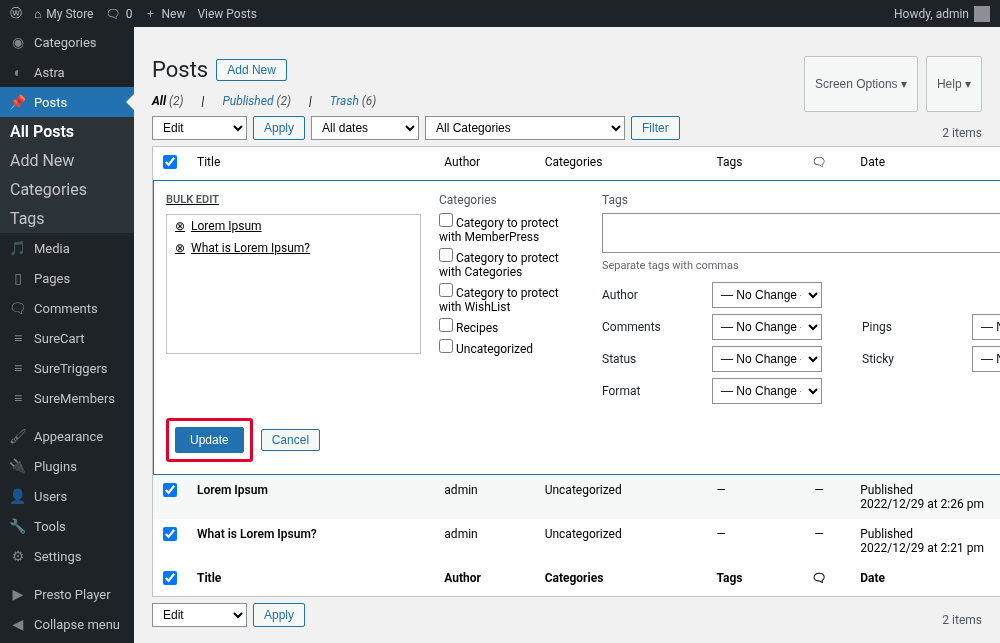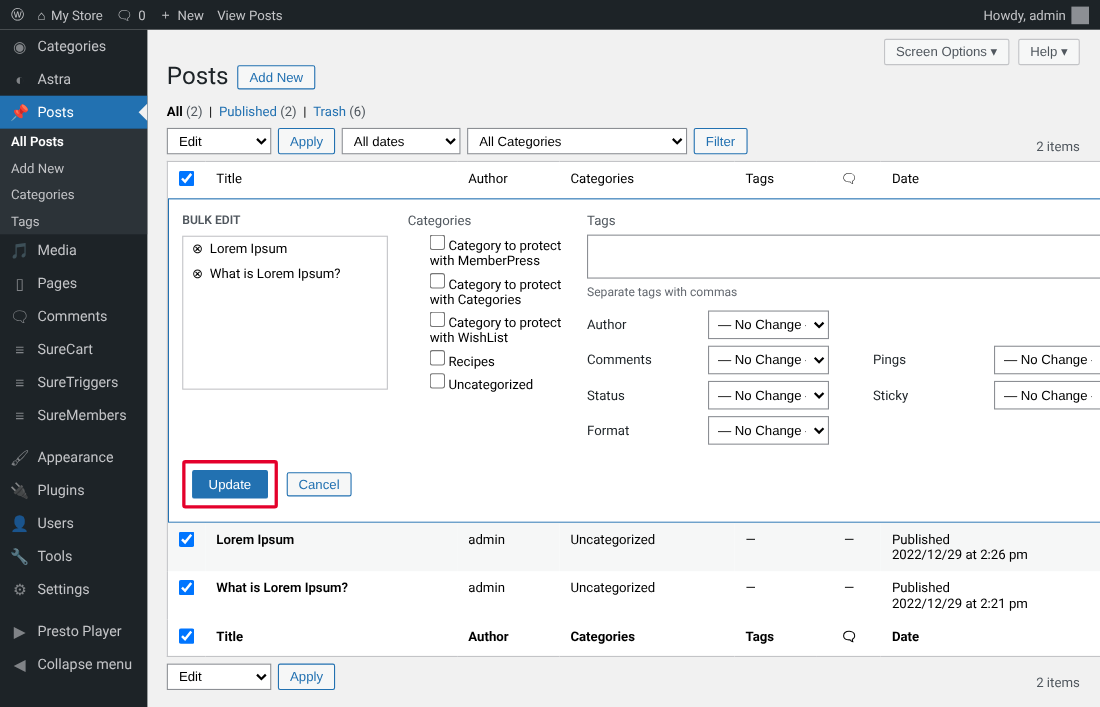--- a/index.html
+++ b/index.html
@@ -8,52 +8,52 @@
 .adminbar .left, .adminbar .right { display: flex; align-items: center; gap: 12px; }
 .adminbar .item { display: flex; align-items: center; gap: 5px; cursor: pointer; }
 .adminbar .avatar { width: 16px; height: 16px; background: #8c8f94; display: inline-block; }
 .wrap { display: flex; height: calc(100% - 27px); }
 .sidebar { width: 134px; background: #1d2327; color: #c3c4c7; font-size: 13px; overflow-y: auto; }
 .menu-item { display: flex; align-items: center; gap: 8px; padding: 7px 10px; cursor: pointer; position: relative; }
 .menu-item.current { background: #2271b1; color: #fff; }
 .menu-item .ico { width: 16px; height: 16px; display: flex; align-items: center; justify-content: center; font-size: 14px; opacity: 0.6; }
 .menu-item.current .ico { opacity: 1; }
 .submenu { background: #2c3338; }
-.submenu .subitem { padding: 5px 10px 5px 10px; font-size: 12px; cursor: pointer; }
+.submenu .subitem { padding: 5px 10px 5px 10px; font-size: 16px; cursor: pointer; }
 .submenu .subitem.active { color: #fff; font-weight: 600; }
 .arrow-right { position: absolute; right: 0; top: 50%; transform: translateY(-50%); width: 0; height: 0; border-top: 8px solid transparent; border-bottom: 8px solid transparent; border-right: 8px solid #f1f1f1; }
 .main { flex: 1; padding: 10px 18px; overflow-y: auto; position: relative; }
 .top-actions { position: absolute; top: 8px; right: 18px; display: flex; gap: 8px; }
-.btn-gray { background: #f6f7f7; border: 1px solid #c3c4c7; padding: 4px 10px; font-size: 12px; color: #50575e; cursor: pointer; border-radius: 2px; }
+.btn-gray { background: #f6f7f7; border: 1px solid #c3c4c7; padding: 20px 10px; font-size: 12px; color: #50575e; cursor: pointer; border-radius: 2px; margin-top: 21px; }
 .heading-row { display: flex; align-items: center; gap: 8px; margin-top: 20px; margin-bottom: 12px; }
 .heading { font-size: 22px; font-weight: 400; color: #1d2327; }
 .btn-outline { border: 1px solid #2271b1; color: #2271b1; background: #f6f7f7; padding: 3px 10px; font-size: 12px; cursor: pointer; border-radius: 2px; }
-.subsubsub { display: flex; gap: 6px; font-size: 12px; margin-bottom: 8px; }
+.subsubsub { display: flex; gap: 18px; font-size: 12px; margin-bottom: 8px; font-style: italic; }
 .subsubsub a { color: #2271b1; cursor: pointer; }
 .subsubsub .count { color: #50575e; }
 .tablenav { display: flex; justify-content: space-between; align-items: flex-end; margin-bottom: 6px; }
 .tablenav .left { display: flex; gap: 6px; }
 .tablenav select, .tablenav input[type=text] { border: 1px solid #8c8f94; padding: 3px 6px; font-size: 12px; background: #fff; }
 .tablenav .right { display: flex; align-items: center; gap: 8px; }
 .search-row { display: flex; justify-content: flex-end; gap: 8px; margin-bottom: 8px; }
 .search-row input { border: 1px solid #8c8f94; width: 140px; height: 22px; padding: 2px 6px; }
 .table { width: 100%; border: 1px solid #c3c4c7; background: #fff; border-collapse: collapse; }
 .table th, .table td { text-align: left; padding: 8px 10px; font-size: 12px; vertical-align: top; }
 .table thead th { font-weight: 400; }
 .table .link { color: #000000; cursor: pointer; }
 .cb-col { width: 30px; text-align: center; }
 .bulk-panel { border: 1px solid #2271b1; background: #fff; padding: 12px; }
 .bulk-title { font-weight: 600; font-size: 11px; text-transform: uppercase; color: #50575e; margin-bottom: 8px; }
 .bulk-cols { display: flex; gap: 18px; }
-.bulk-col1 { width: 187px; }
+.bulk-col1 { width: 255px; text-decoration: underline; }
 .bulk-col1 .tagbox { border: 1px solid #c3c4c7; height: 140px; overflow: auto; font-size: 12px; }
 .bulk-col1 .tagbox .tagitem { padding: 4px 8px; display: flex; align-items: center; gap: 6px; }
 .bulk-col2 { width: 145px; font-size: 12px; }
 .bulk-col2 .lbl { color: #50575e; margin-bottom: 6px; }
-.bulk-col2 label { display: block; margin-bottom: 4px; margin-left: 20px; }
+.bulk-col2 label { display: block; margin-bottom: 4px; }
 .bulk-col3 { flex: 1; }
 .bulk-col3 .lbl { color: #50575e; font-size: 12px; margin-bottom: 6px; }
 .bulk-col3 textarea { width: 100%; height: 40px; border: 1px solid #8c8f94; resize: vertical; font-size: 12px; padding: 4px; }
 .bulk-col3 .hint { font-size: 11px; color: #646970; margin-top: 3px; margin-bottom: 10px; }
 .form-grid { display: grid; grid-template-columns: 80px 120px 80px 120px; gap: 6px 30px; align-items: center; font-size: 12px; }
 .form-grid label { color: #1d2327; }
 .form-grid select { border: 1px solid #8c8f94; padding: 4px; font-size: 12px; width: 110px; background: #fff; }
 .bulk-actions { margin-top: 14px; display: flex; gap: 8px; align-items: center; }
 .btn-primary { background: #2271b1; color: #fff; border: 1px solid #2271b1; padding: 5px 14px; font-size: 12px; cursor: pointer; border-radius: 2px; }
 .highlight-red { border: 3px solid #e4002b; padding: 6px; border-radius: 3px; }

